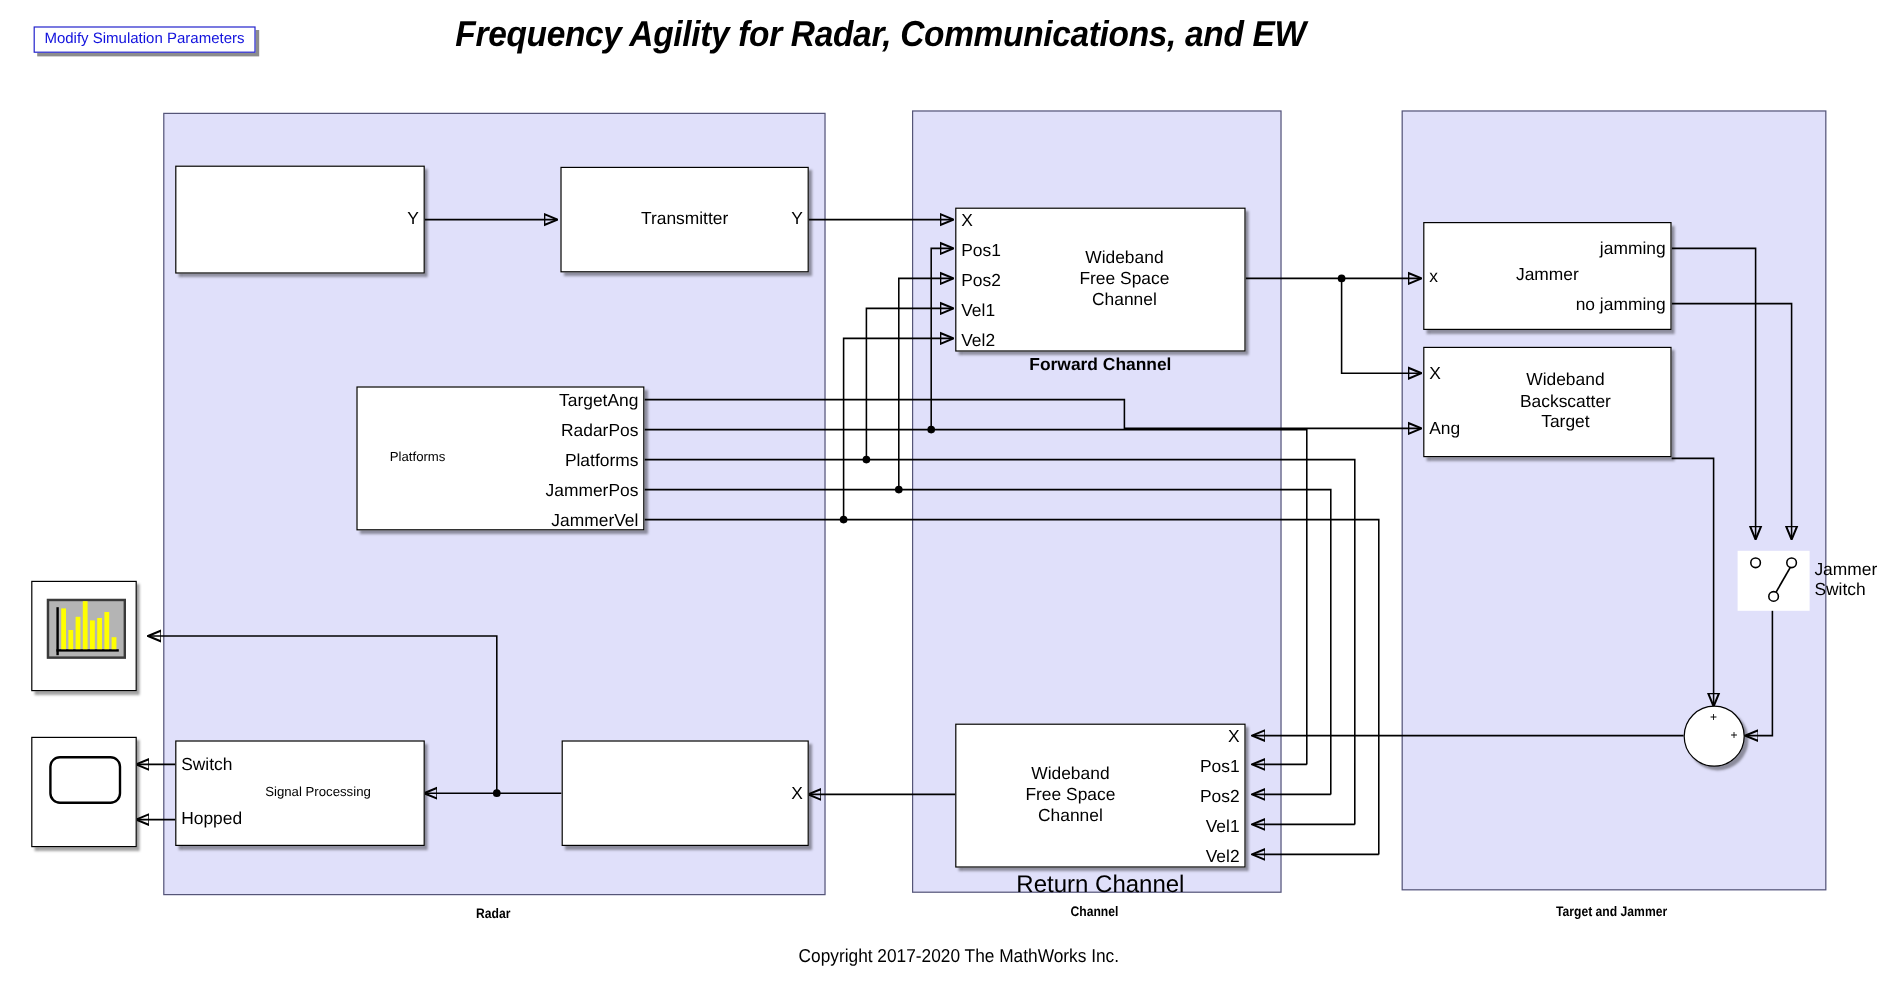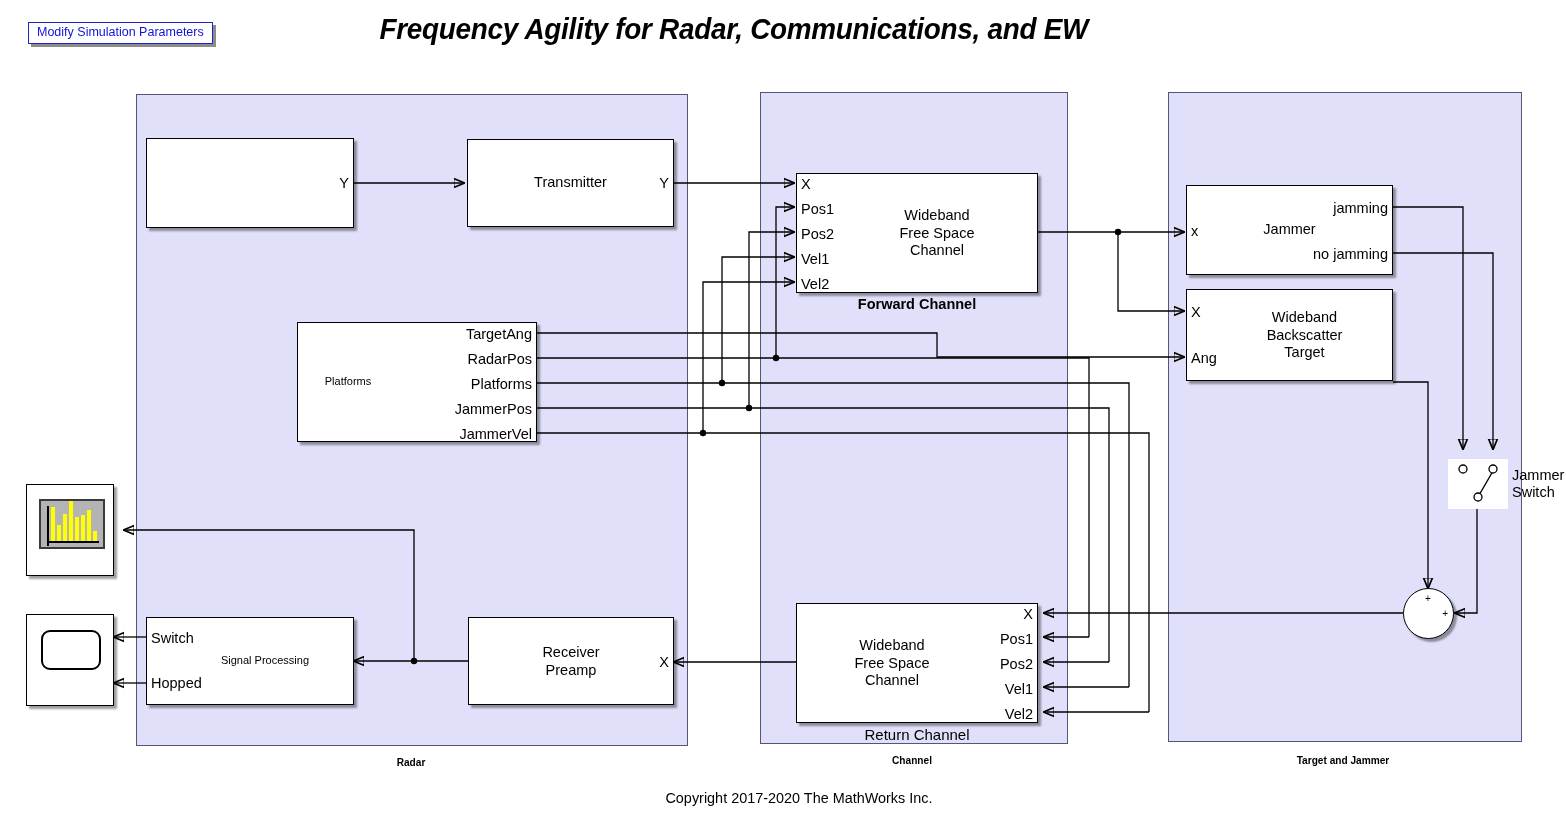--- a/index.html
+++ b/index.html
@@ -149,24 +149,20 @@
   <div class="blk" style="left:281px;top:322px;width:240px;height:120px;">
     <div class="ctrL" style="left:-70px;right:auto;width:240px;text-align:center;">Platforms</div>
     <div class="prt r" style="top:4px;">TargetAng</div>
     <div class="prt r" style="top:29px;">RadarPos</div>
     <div class="prt r" style="top:54px;">Platforms</div>
     <div class="prt r" style="top:79px;">JammerPos</div>
     <div class="prt r" style="top:104px;">JammerVel</div>
   </div>
 
   <div class="blk" style="left:452px;top:617px;width:206px;height:88px;">
-    <div class="ctr">
-      <span>Receiver</span><br>
-      <span>Preamp</span>
-    </div>
     <div class="prt r" style="top:37px;">X</div>
   </div>
 
   <div class="blk" style="left:130px;top:617px;width:208px;height:88px;">
     <div class="ctrL" style="left:30px;right:0;text-align:center;">Signal Processing</div>
     <div class="prt l" style="top:13px;">Switch</div>
     <div class="prt l" style="top:58px;">Hopped</div>
   </div>
 
   <div class="scope" style="left:10px;top:484px;width:88px;height:92px;">
@@ -209,21 +205,21 @@
       <span>Wideband</span><br>
       <span>Free Space</span><br>
       <span>Channel</span>
     </div>
     <div class="prt r" style="top:3px;">X</div>
     <div class="prt r" style="top:28px;">Pos1</div>
     <div class="prt r" style="top:53px;">Pos2</div>
     <div class="prt r" style="top:78px;">Vel1</div>
     <div class="prt r" style="top:103px;">Vel2</div>
   </div>
-  <div class="panelabel" style="left:801px;top:726px;width:200px;font-size:15px;font-weight:normal;transform:none;">Return Channel</div>
+  <div class="panelabel" style="left:801px;top:726px;width:200px;font-size:20px;font-weight:normal;transform:none;">Return Channel</div>
 
   <div class="blk" style="left:1170px;top:185px;width:207px;height:90px;">
     <div class="ctr">Jammer</div>
     <div class="prt l" style="top:38px;">x</div>
     <div class="prt r" style="top:15px;text-align:center;">jamming</div>
     <div class="prt r" style="top:61px;">no jamming</div>
   </div>
 
   <div class="blk" style="left:1170px;top:289px;width:207px;height:92px;">
     <div class="ctr" style="left:30px;">

